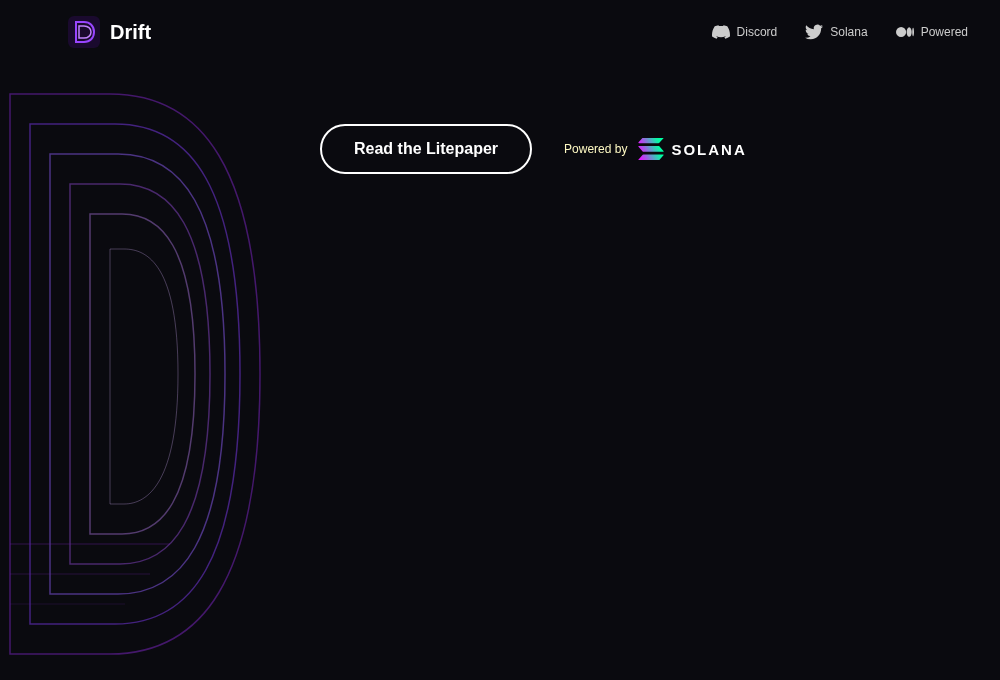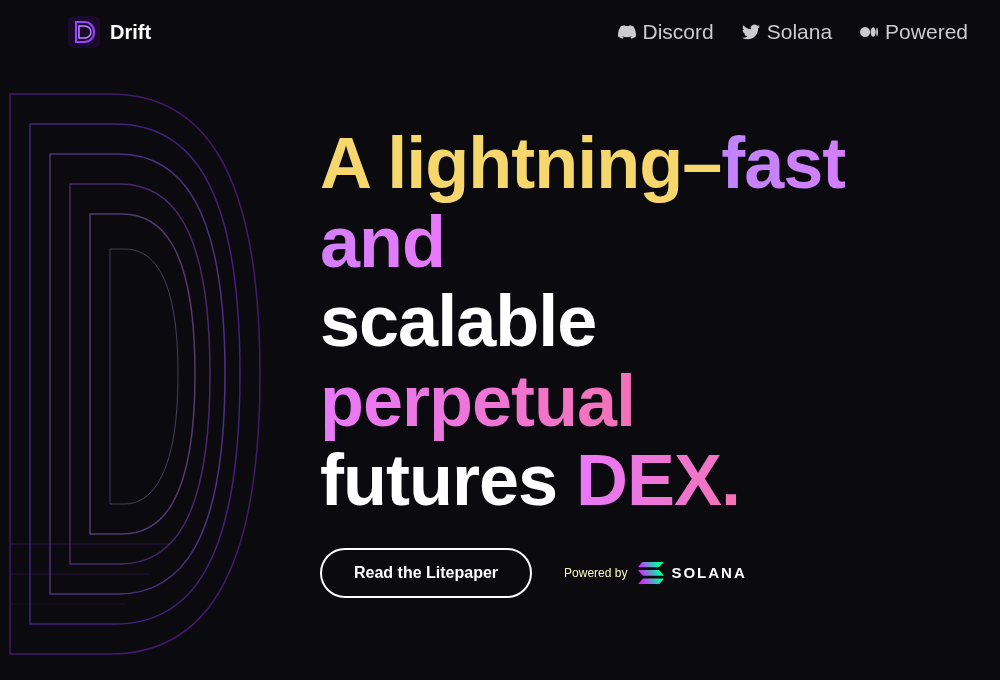--- a/index.html
+++ b/index.html
@@ -47,21 +47,21 @@
       display: flex;
       align-items: center;
       gap: 28px;
     }
 
     .nav-link {
       display: flex;
       align-items: center;
       gap: 7px;
       color: #cccccc;
-      font-size: 21px;
+      font-size: 12px;
       cursor: pointer;
       text-decoration: none;
     }
 
     .nav-link-icon {
       width: 18px;
       height: 18px;
       display: flex;
       align-items: center;
       justify-content: center;
@@ -226,25 +226,20 @@
       <path d="M120 150 L120 470 L152 470 C190 470 225 440 225 310 C225 180 190 150 152 150 Z" stroke="#c084fc" stroke-width="1.5" fill="none" opacity="0.4"></path>
       <path d="M140 185 L140 440 L154 440 C178 440 208 418 208 310 C208 202 178 185 154 185 Z" stroke="#d8b4fe" stroke-width="1" fill="none" opacity="0.3"></path>
 
       <line x1="40" y1="480" x2="200" y2="480" stroke="#6b21a8" stroke-width="1" opacity="0.4"></line>
       <line x1="40" y1="510" x2="180" y2="510" stroke="#6b21a8" stroke-width="1" opacity="0.3"></line>
       <line x1="40" y1="540" x2="155" y2="540" stroke="#6b21a8" stroke-width="1" opacity="0.2"></line>
     </svg>
   </div>
 
   <div class="content">
-    <h1 class="headline">
-      <span class="yellow">A lightning</span><span class="yellow">–</span><span class="gradient-purple">fast and</span><br>
-      <span class="white">scalable </span><span class="gradient-pink">perpetual</span><br>
-      <span class="white">futures </span><span class="dex">DEX.</span>
-    </h1>
 
 
     <div class="cta-row">
       <button class="litepaper-btn">Read the Litepaper</button>
 
       <div class="powered-by">
         <span class="powered-by-text">Powered by</span>
 
         <div class="solana-logo">
           <svg width="28" height="22" viewBox="0 0 101 88" fill="none" xmlns="http://www.w3.org/2000/svg">

